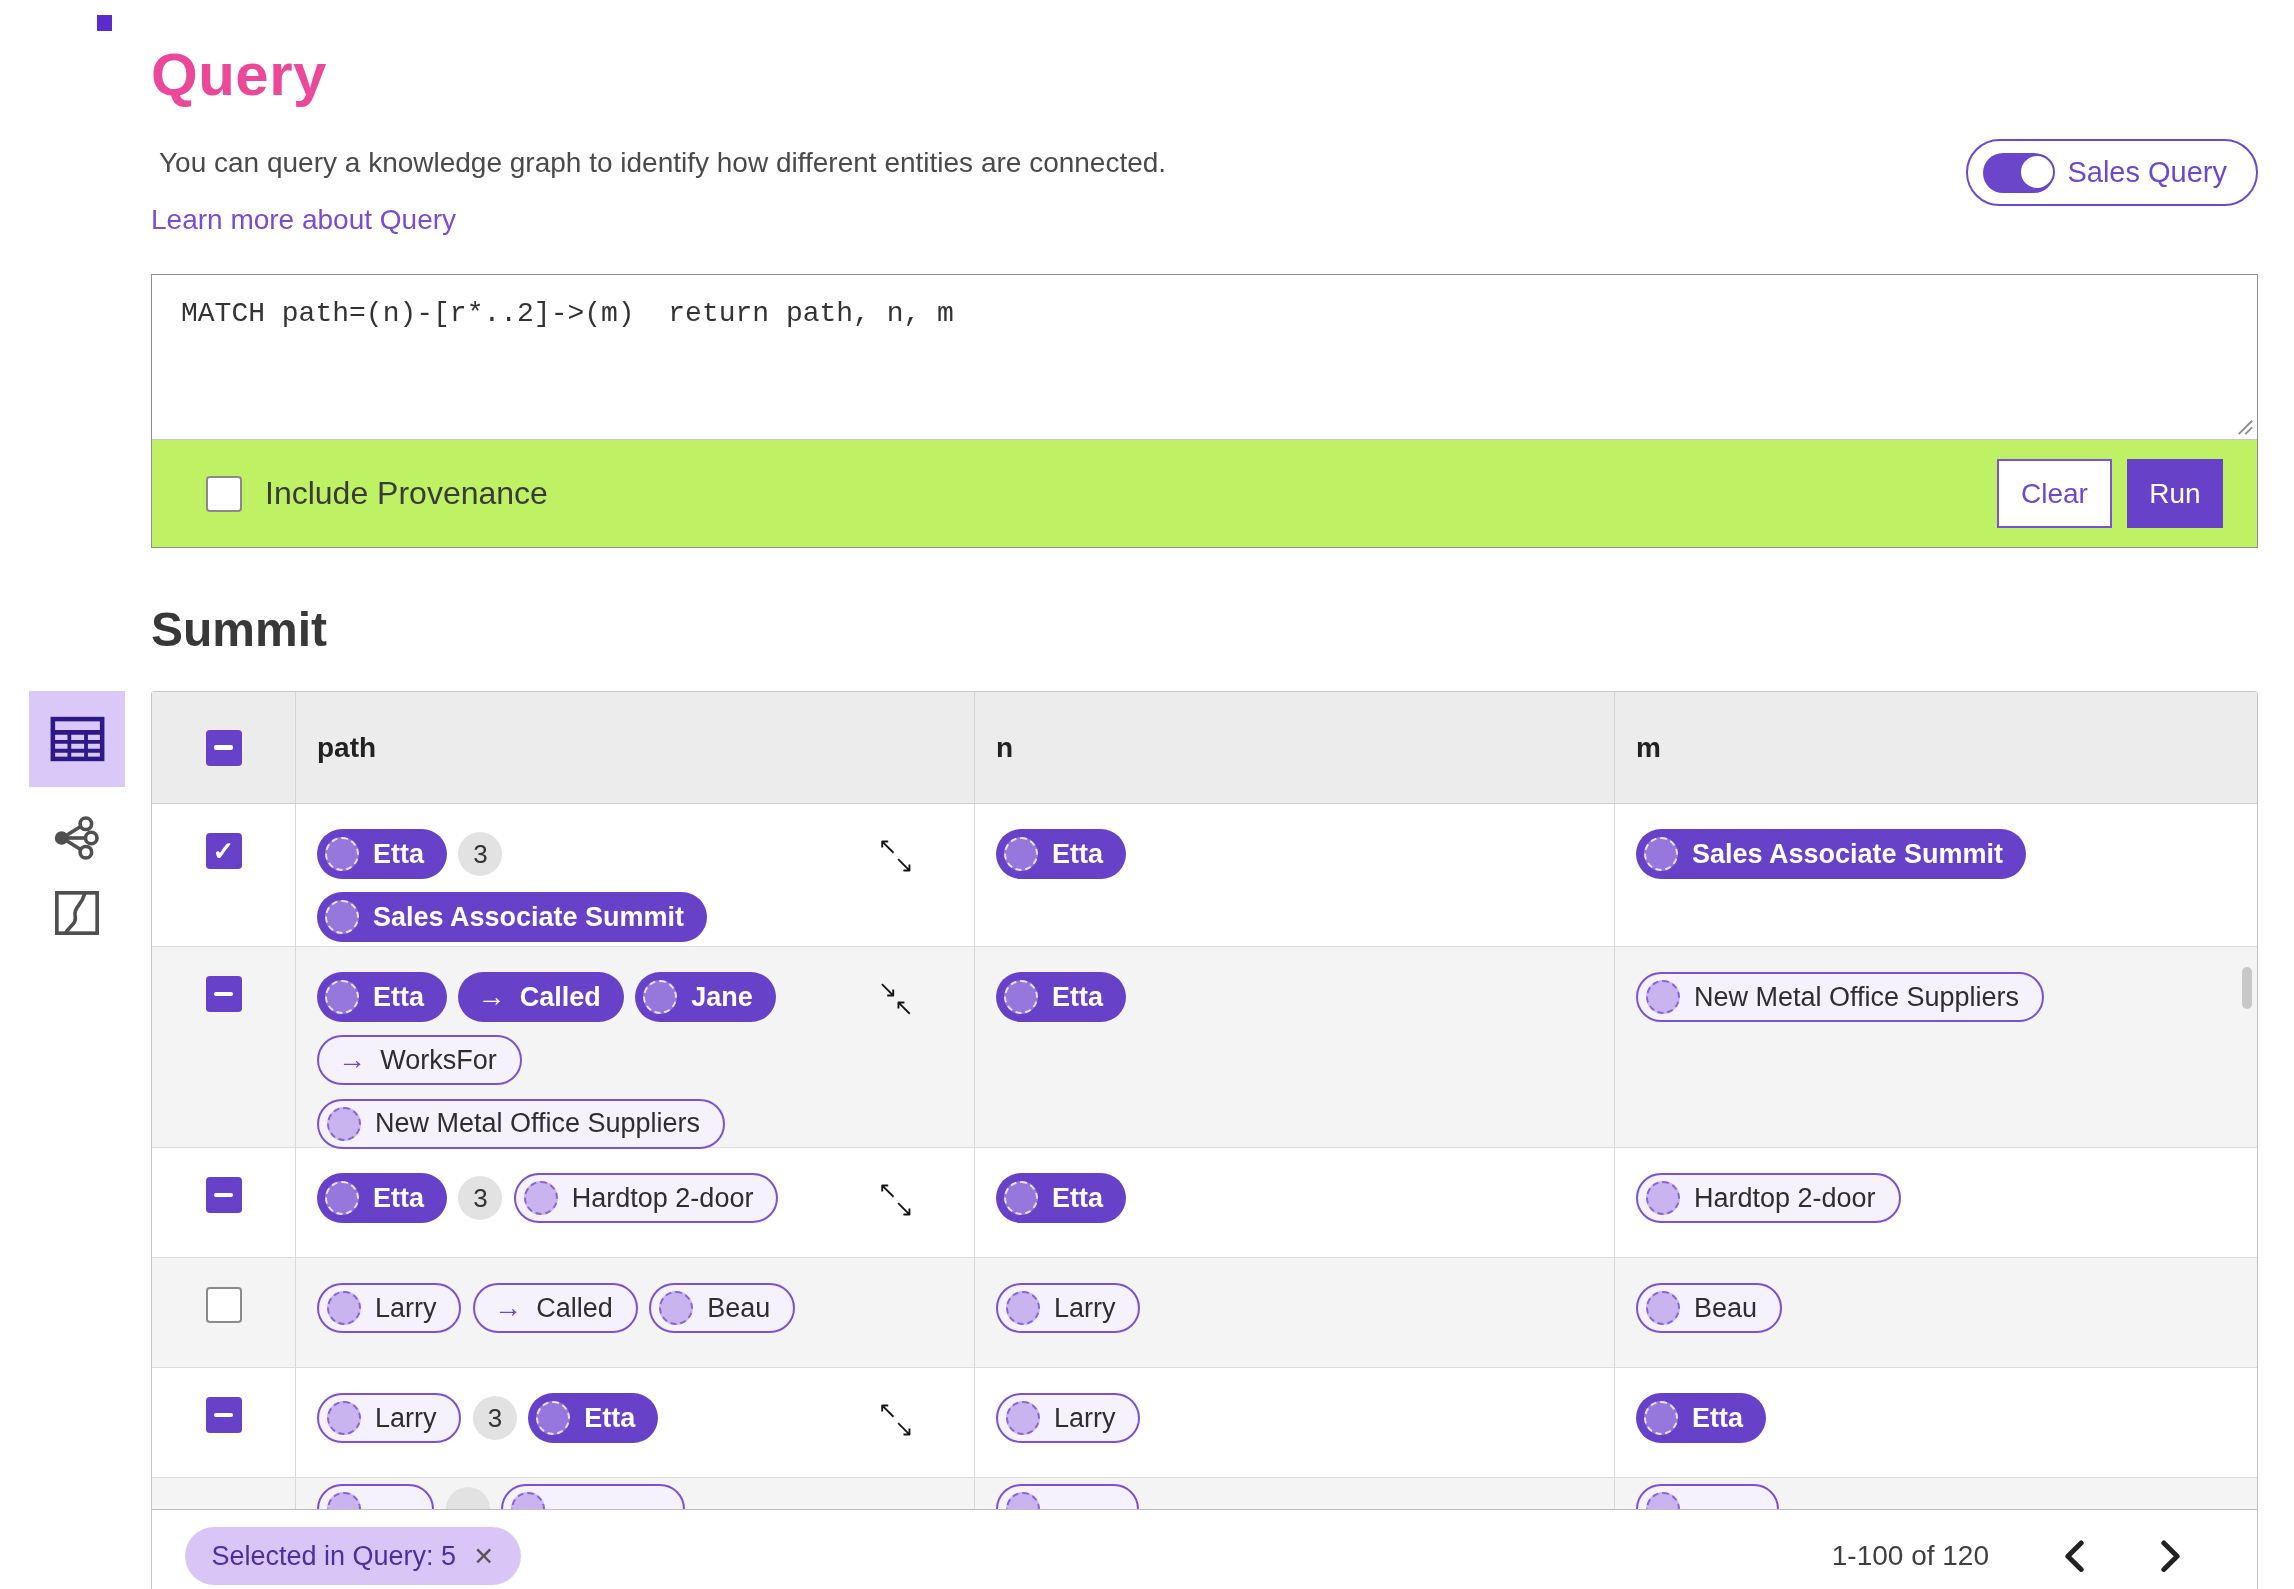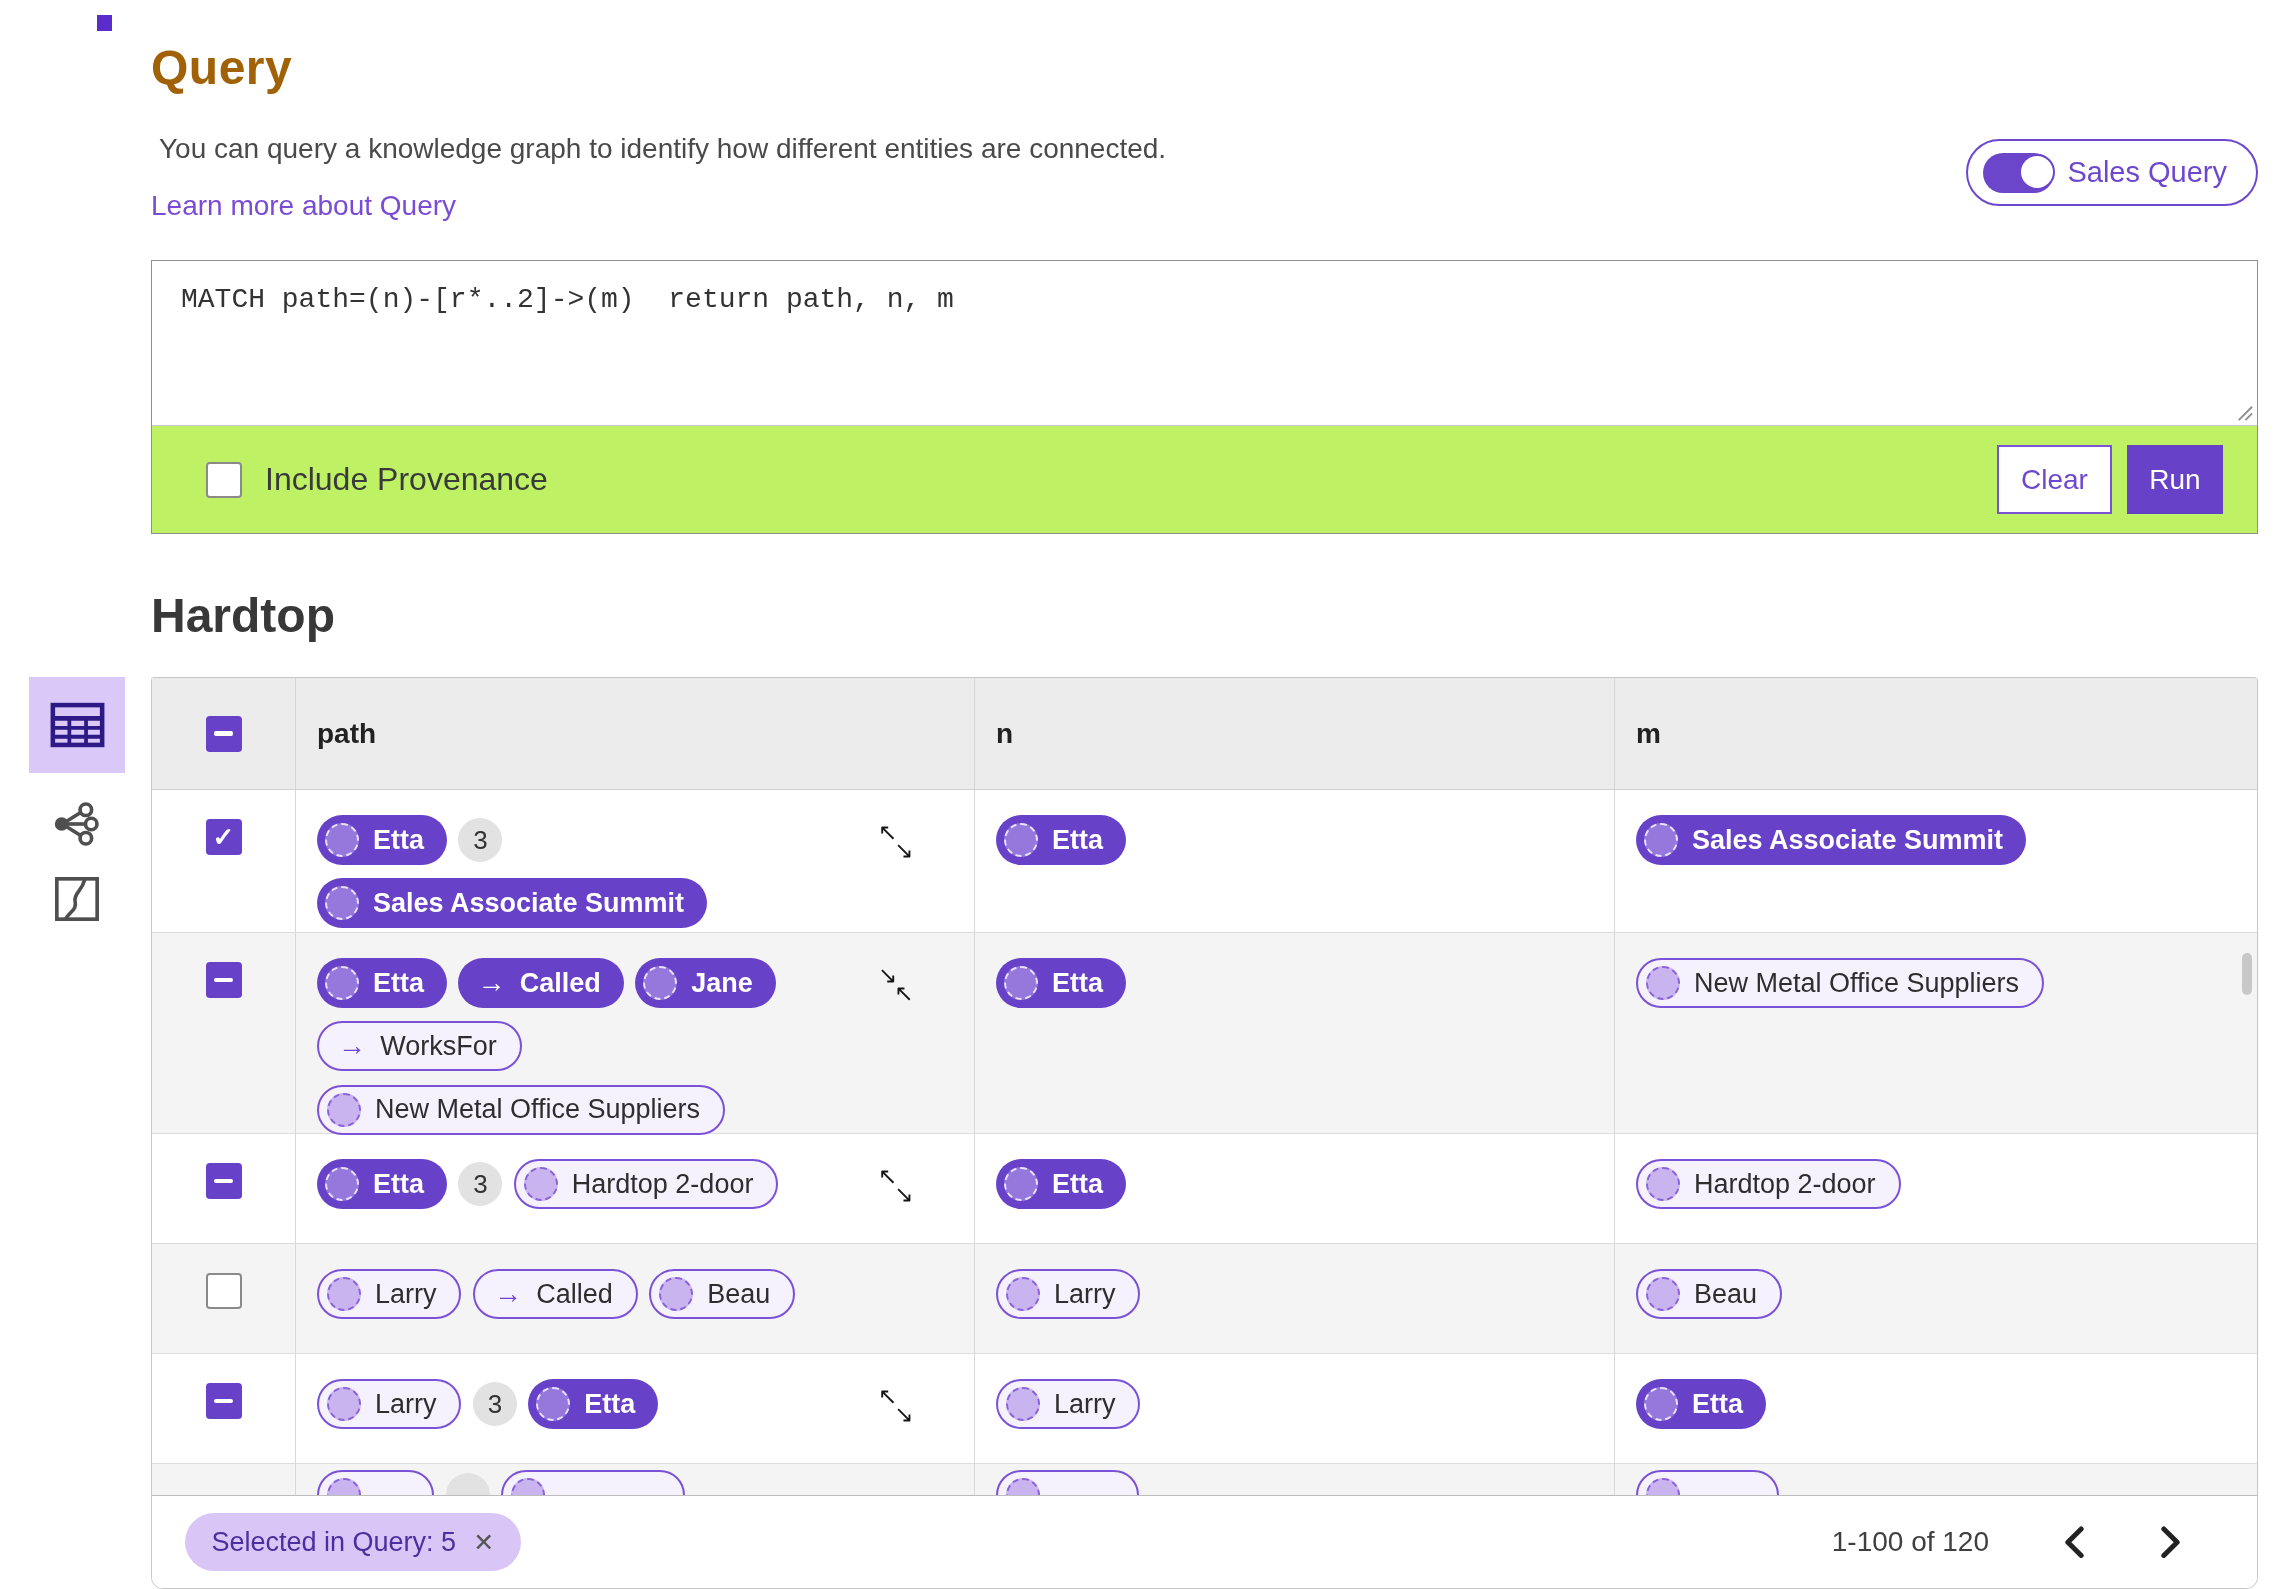--- a/index.html
+++ b/index.html
@@ -1,21 +1,21 @@
 <!DOCTYPE html>
 <html><head>
 <meta charset="utf-8">
 <style>
   html,body{margin:0;padding:0;background:#fff;}
   .page{position:relative;width:2294px;height:1590px;background:#fff;overflow:hidden;
         font-family:"Liberation Sans",sans-serif;color:#3d3d3d;}
   .corner-accent{position:absolute;left:97px;top:15.3px;width:15.3px;height:15.3px;background:#5b2ccb;}
   .main{position:absolute;left:151px;top:40px;width:2107px;}
 
-  h1.title{margin:0;font-size:48px;font-weight:700;color:#a16207;letter-spacing:0.5px;}
+  h1.title{margin:0;font-size:60px;font-weight:700;color:#ec4899;letter-spacing:0.5px;}
   p.desc{margin:38px 8px 0;font-size:28px;color:#4a4a4a;}
   a.learn-link{display:inline-block;margin-top:25px;font-size:28px;color:#7a4bd6;text-decoration:none;cursor:pointer;}
 
   
   .show-query{position:absolute;right:0;top:99px;display:flex;align-items:center;gap:13.4px;
               border:2.9px solid #6d48cf;border-radius:44px;padding:11.5px 29px 11.5px 15.3px;background:#fff;cursor:pointer;}
   .toggle-track{width:71px;height:40px;background:#6b46cb;border-radius:21px;position:relative;display:inline-block;}
   .toggle-knob{position:absolute;right:-1px;top:1.9px;width:36px;height:36px;background:#fff;border:2.9px solid #6b46cb;
                border-radius:50%;box-sizing:border-box;}
   .toggle-label{color:#6d48cf;font-size:29px;}
@@ -137,21 +137,21 @@
           <span class="cbx unchecked"></span>
           <span>Include Provenance</span>
         </label>
         <div class="btns">
           <button class="btn btn-clear">Clear</button>
           <button class="btn btn-run">Run</button>
         </div>
       </div>
     </div>
 
-    <h2 class="results-title">Hardtop</h2>
+    <h2 class="results-title">Summit</h2>
 
     <div class="results-wrap">
       <div class="icon-rail">
         <div class="rail-item active">
           <svg width="55" height="46" viewBox="0 0 29 24" fill="none">
             <rect x="1.5" y="1.5" width="26" height="21" stroke="#2d1a86" stroke-width="2.4"></rect>
             <line x1="1.5" y1="8.5" x2="27.5" y2="8.5" stroke="#2d1a86" stroke-width="2.4"></line>
             <line x1="1.5" y1="13.5" x2="27.5" y2="13.5" stroke="#2d1a86" stroke-width="2"></line>
             <line x1="1.5" y1="18.2" x2="27.5" y2="18.2" stroke="#2d1a86" stroke-width="2"></line>
             <line x1="10.2" y1="8.5" x2="10.2" y2="22.5" stroke="#2d1a86" stroke-width="2"></line>

